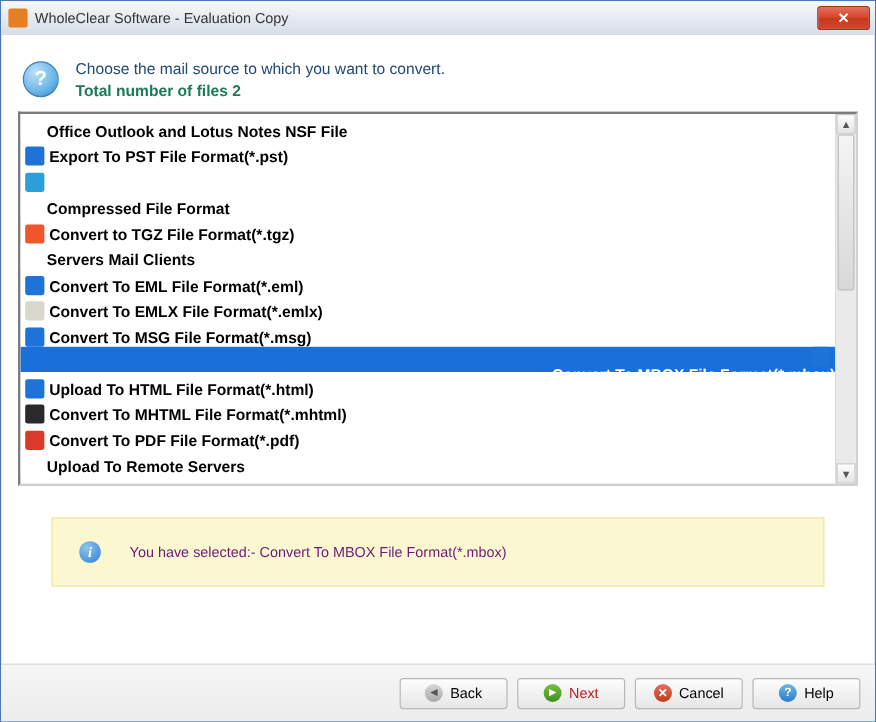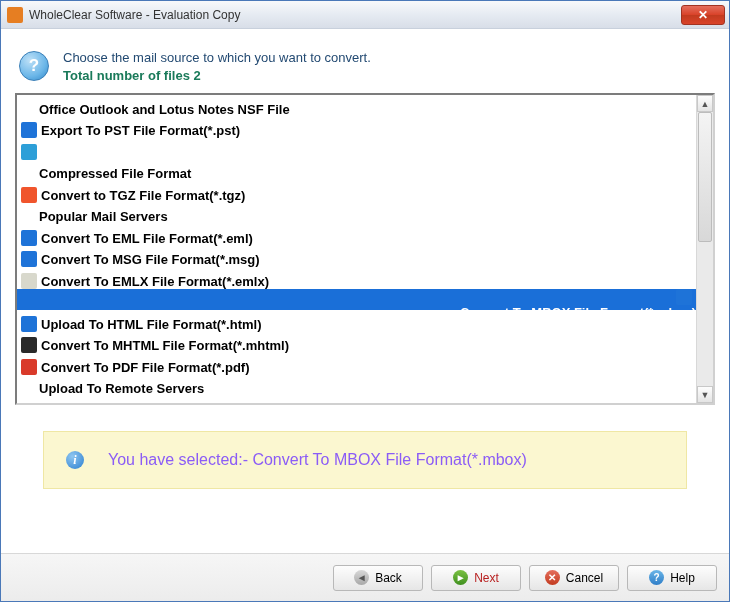--- a/index.html
+++ b/index.html
@@ -163,21 +163,21 @@
 }
 .info-icon {
   width:18px;height:18px;border-radius:50%;
   background: radial-gradient(circle at 35% 30%, #8fc6f0, #2b7fd0);
   color:#fff;font-weight:bold;font-size:12px;
   display:flex;align-items:center;justify-content:center;
   margin-right:24px;
   font-family: Georgia, serif;
   font-style: italic;
 }
-.banner-text { color:#8b5cf6; font-size:16px; }
+.banner-text { color:#701a75; font-size:12px; }
 .footer {
   height: 48px;
   border-top: 1px solid #d8d8d8;
   background: linear-gradient(#f6f6f6,#ececec);
   display:flex;
   align-items:center;
   justify-content:flex-end;
   padding: 0 12px;
   gap: 8px;
 }
@@ -240,33 +240,33 @@
             <span class="li-icon" style="background: rgb(45, 159, 216);"></span>
           </div>
           <div class="list-item header">
             <span class="li-label">Compressed File Format</span>
           </div>
           <div class="list-item">
             <span class="li-icon" style="background: rgb(240, 85, 44);"></span>
             <span class="li-label">Convert to TGZ File Format(*.tgz)</span>
           </div>
           <div class="list-item header">
-            <span class="li-label">Popular Mail Servers</span>
+            <span class="li-label">Servers Mail Clients</span>
           </div>
           <div class="list-item">
             <span class="li-icon" style="background: rgb(30, 115, 216);"></span>
             <span class="li-label">Convert To EML File Format(*.eml)</span>
-          </div>
-          <div class="list-item">
-            <span class="li-icon" style="background: rgb(30, 115, 216);"></span>
-            <span class="li-label">Convert To MSG File Format(*.msg)</span>
           </div>
           <div class="list-item">
             <span class="li-icon" style="background: rgb(216, 216, 204);"></span>
             <span class="li-label">Convert To EMLX File Format(*.emlx)</span>
+          </div>
+          <div class="list-item">
+            <span class="li-icon" style="background: rgb(30, 115, 216);"></span>
+            <span class="li-label">Convert To MSG File Format(*.msg)</span>
           </div>
           <div class="list-item selected">
             <span class="li-icon" style="background: rgb(30, 115, 216);"></span>
             <span class="li-label">Convert To MBOX File Format(*.mbox)</span>
           </div>
           <div class="list-item">
             <span class="li-icon" style="background: rgb(30, 115, 216);"></span>
             <span class="li-label">Upload To HTML File Format(*.html)</span>
           </div>
           <div class="list-item">

